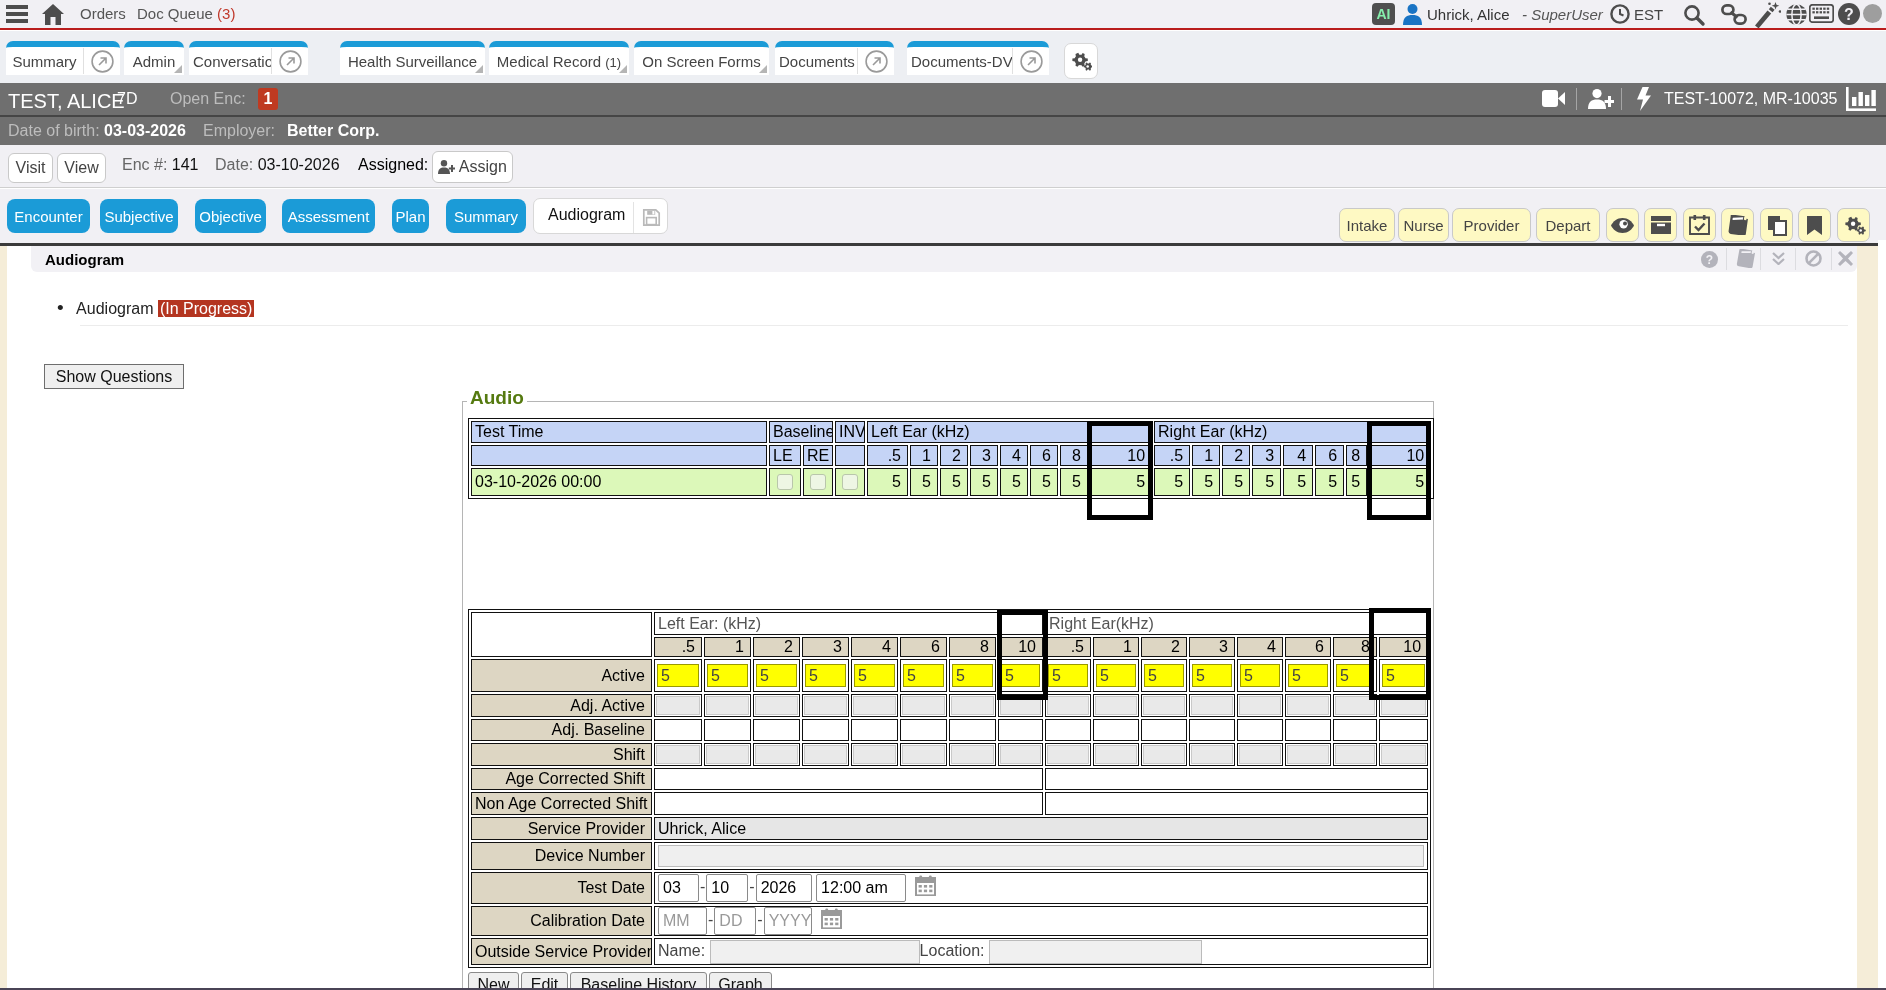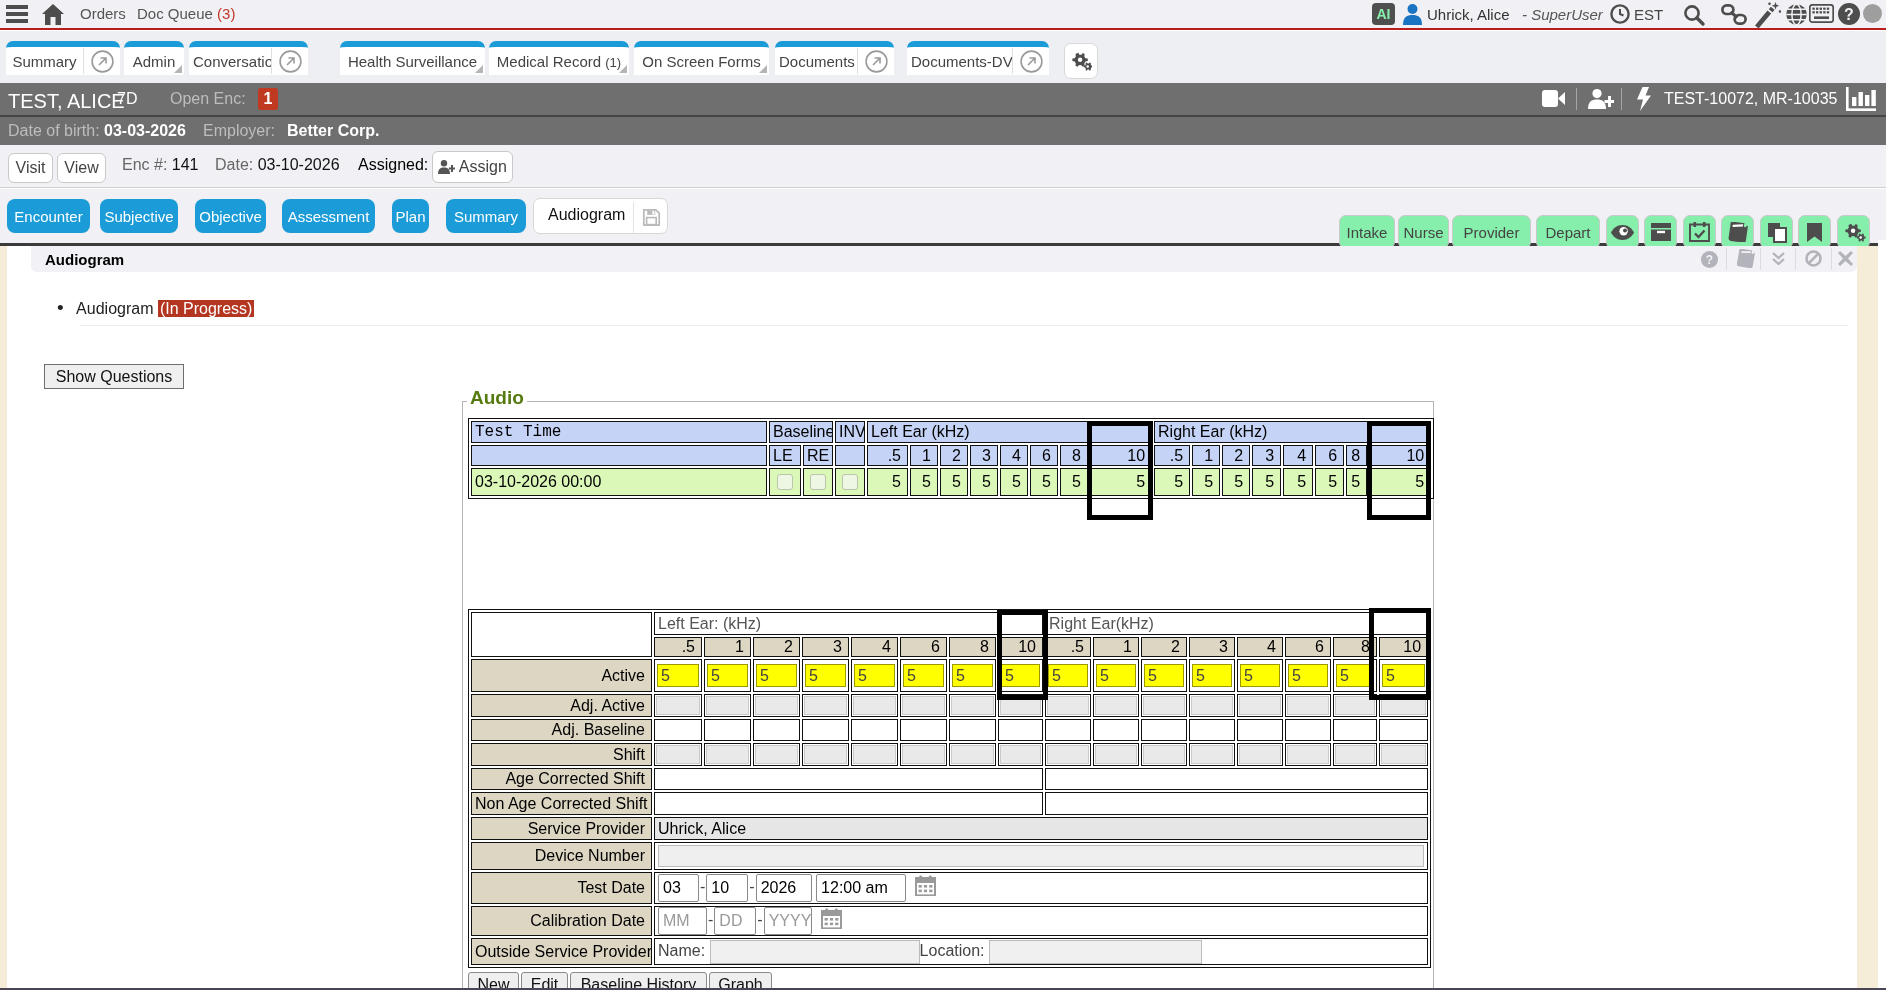--- a/index.html
+++ b/index.html
@@ -19,21 +19,21 @@
 
 #pbar { position:absolute; left:0; top:83px; width:1886px; height:32px; background:#6f6f6f; color:#fff; }
 #dobbar { position:absolute; left:0; top:115px; width:1886px; height:30px; background:#6f6f6f; border-top:2px solid #454545; color:#fff; }
 #pbar .dim, #dobbar .dim { color:#bdbdbd; }
 
 #visitrow { position:absolute; left:0; top:145px; width:1886px; height:43px; background:#f1f0f4; border-bottom:1px solid #cfcfcf; }
 .wbtn { background:#fff; border:1px solid #c9c9c9; border-radius:6px; color:#444; font-size:16px; font-family:inherit; }
 
 #btnrow { position:absolute; left:0; top:189px; width:1886px; height:57px; background:#f1f0f4; border-bottom:3px solid #3b3b3b; }
 .bluebtn { position:absolute; top:10px; height:34px; background:#1b9bd7; color:#fff; border-radius:8px; font-size:15px; display:flex; align-items:center; justify-content:center; }
-.rbtn { position:absolute; top:26px; height:34px; background:#86efac; border:1px solid #c9c9c9; border-radius:7px; color:#444; font-size:15px; display:flex; align-items:center; justify-content:center; }
+.rbtn { position:absolute; top:19px; height:34px; background:#fef9c3; border:1px solid #c9c9c9; border-radius:7px; color:#444; font-size:15px; display:flex; align-items:center; justify-content:center; }
 
 #content { position:absolute; left:0; top:246px; width:1886px; height:744px; background:#f5edd8; }
 #ifrm { position:absolute; left:7px; top:0; width:1850px; height:744px; background:#fff; }
 #phead { position:absolute; left:24px; top:0; width:1826px; height:26px; background:#f2f1f5; border-radius:0 0 6px 6px; }
 
 table { border-collapse:separate; border-spacing:2px; background:#fff; }
 td { border:1.4px solid #111; font-size:16px; color:#000; padding:0 3px; overflow:hidden; white-space:nowrap; }
 
 .blue { background:#c5d4f6; }
 .green { background:#dcf8b9; }
@@ -374,21 +374,21 @@
           <col style="width:28px">
           <col style="width:28px">
           <col style="width:29px">
           <col style="width:30px">
           <col style="width:29px">
           <col style="width:21px">
           <col style="width:62px">
       </colgroup>
       <tbody>
           <tr>
-        <td class="blue" style="height:22px;font-family:Liberation Mono, monospace;">Test Time</td>
+        <td class="blue" style="height:22px;">Test Time</td>
         <td class="blue" colspan="2">Baseline</td>
         <td class="blue">INV</td>
         <td class="blue" colspan="8">Left Ear (kHz)</td>
         <td class="blue" colspan="8">Right Ear (kHz)</td>
       </tr>
       <tr>
         <td class="blue" style="height:21px;"></td>
         <td class="blue">LE</td>
         <td class="blue">RE</td>
         <td class="blue"></td>

